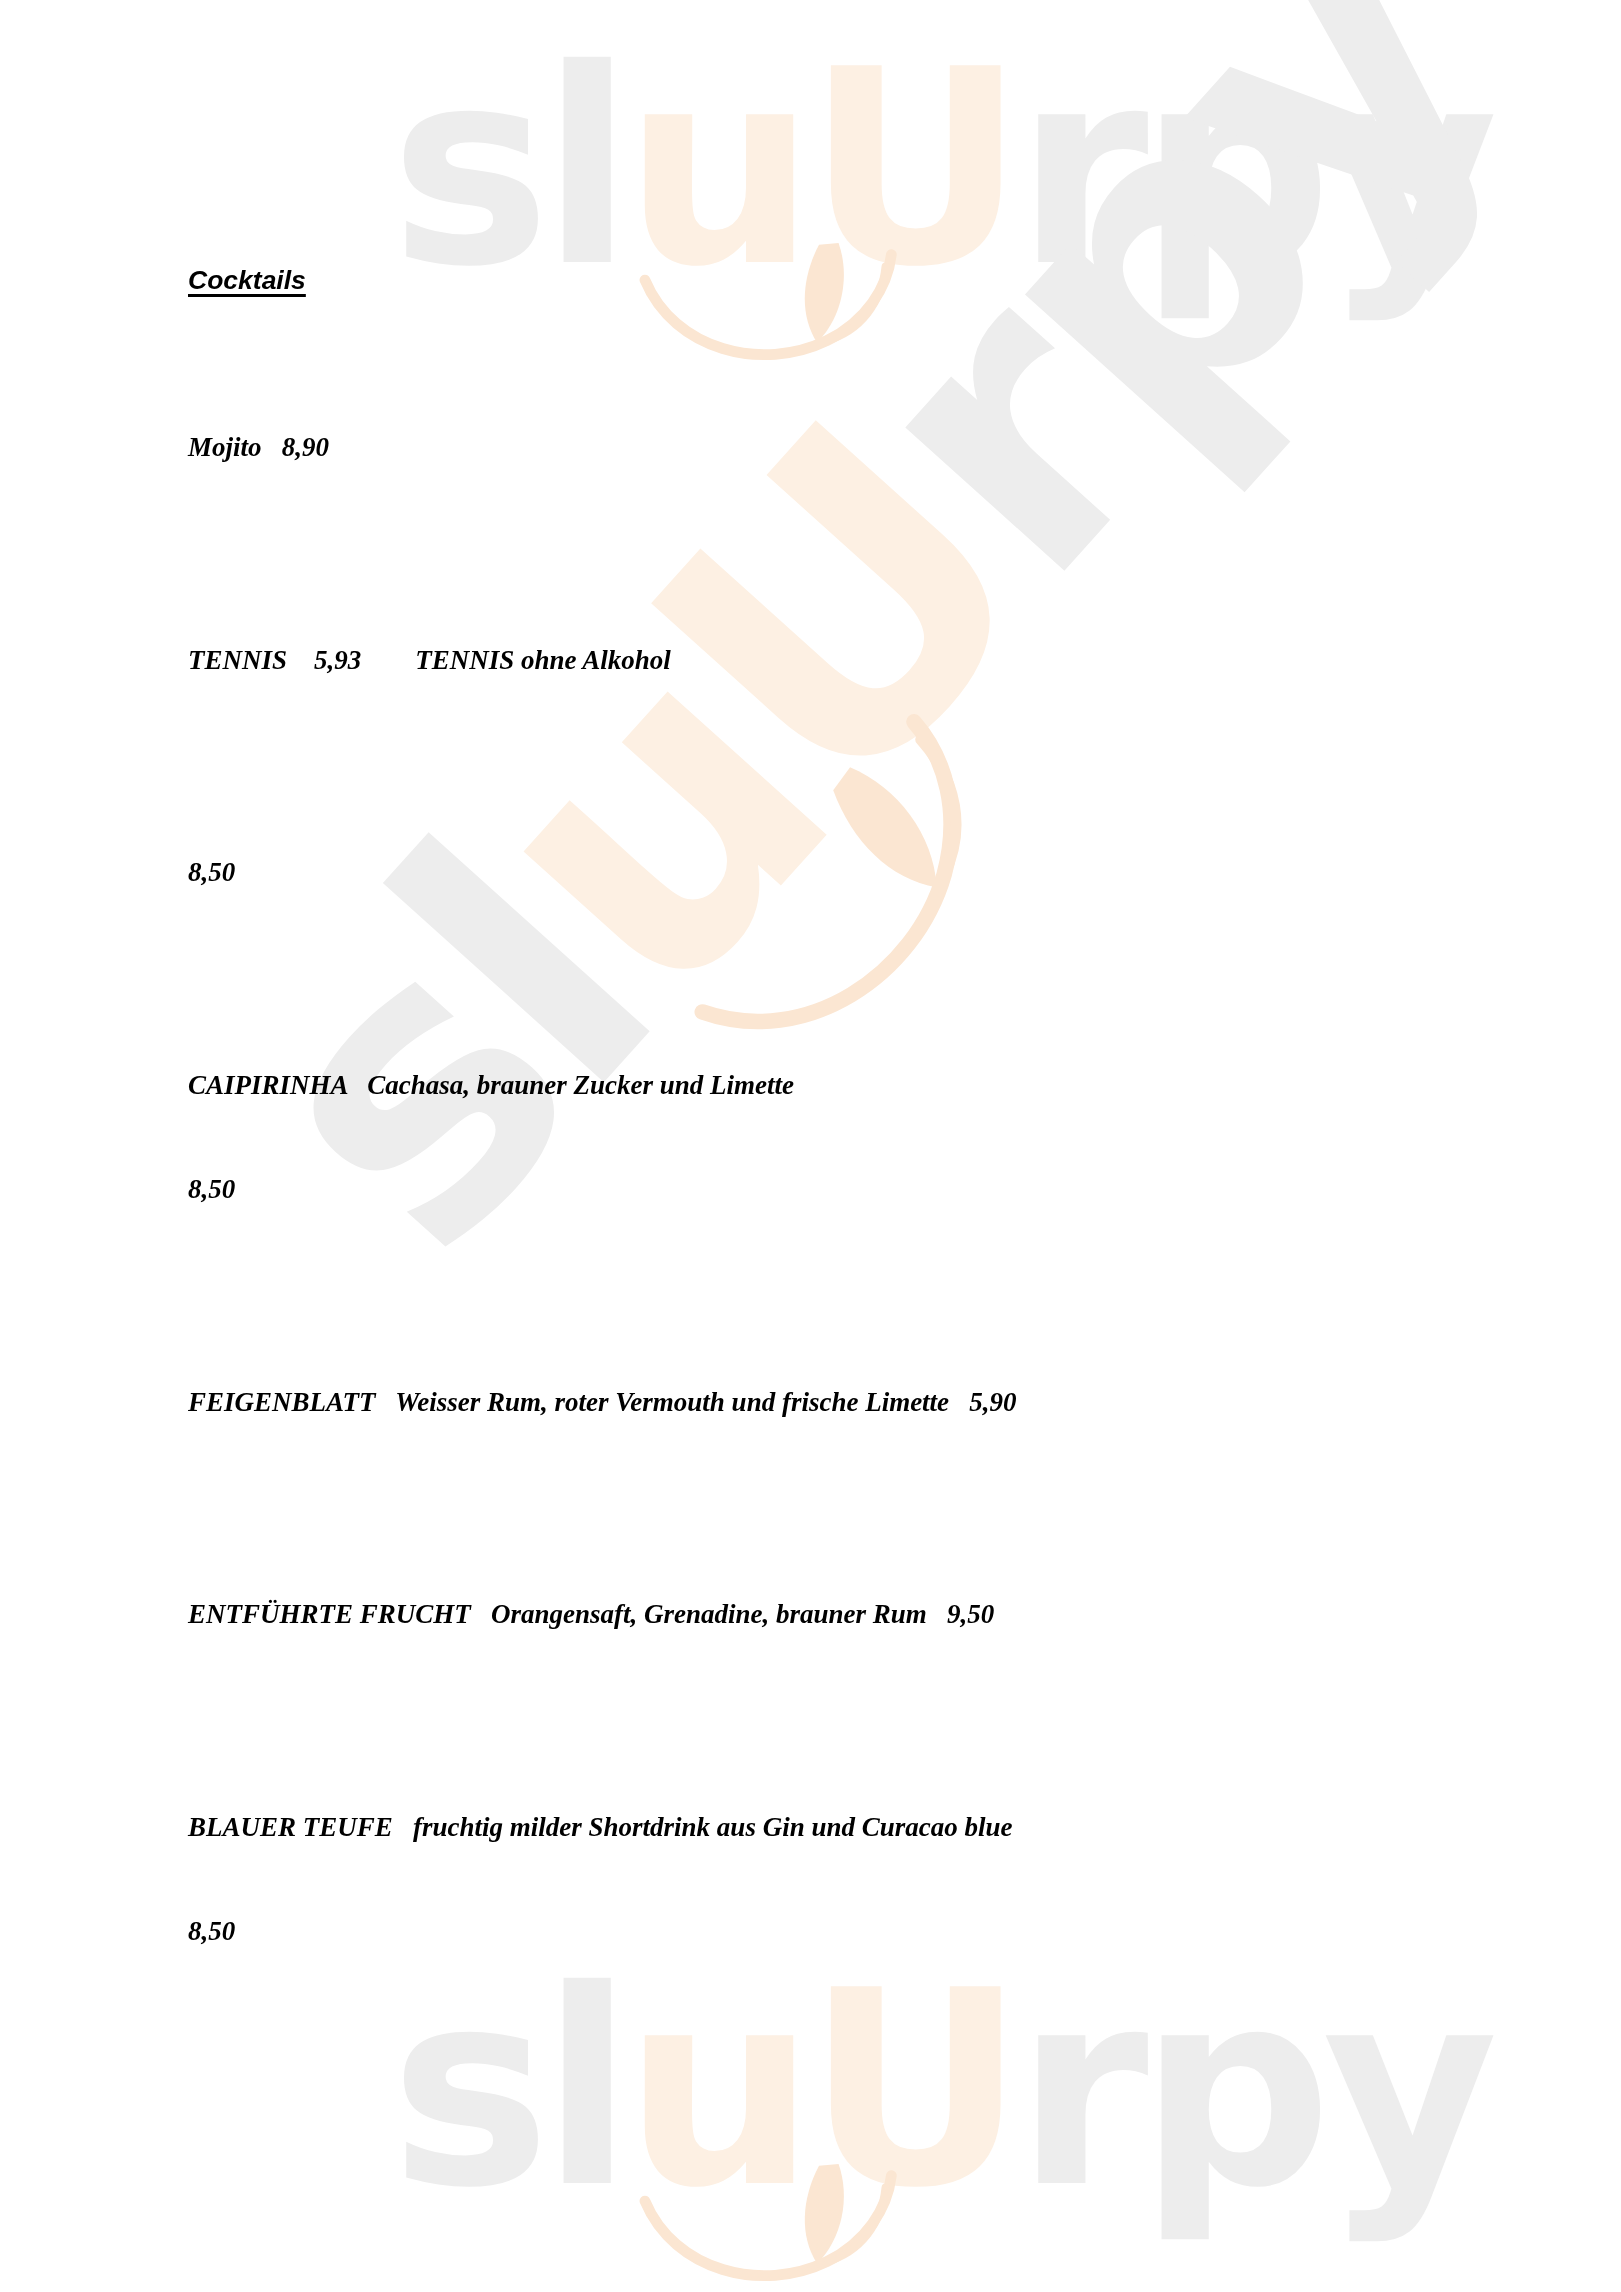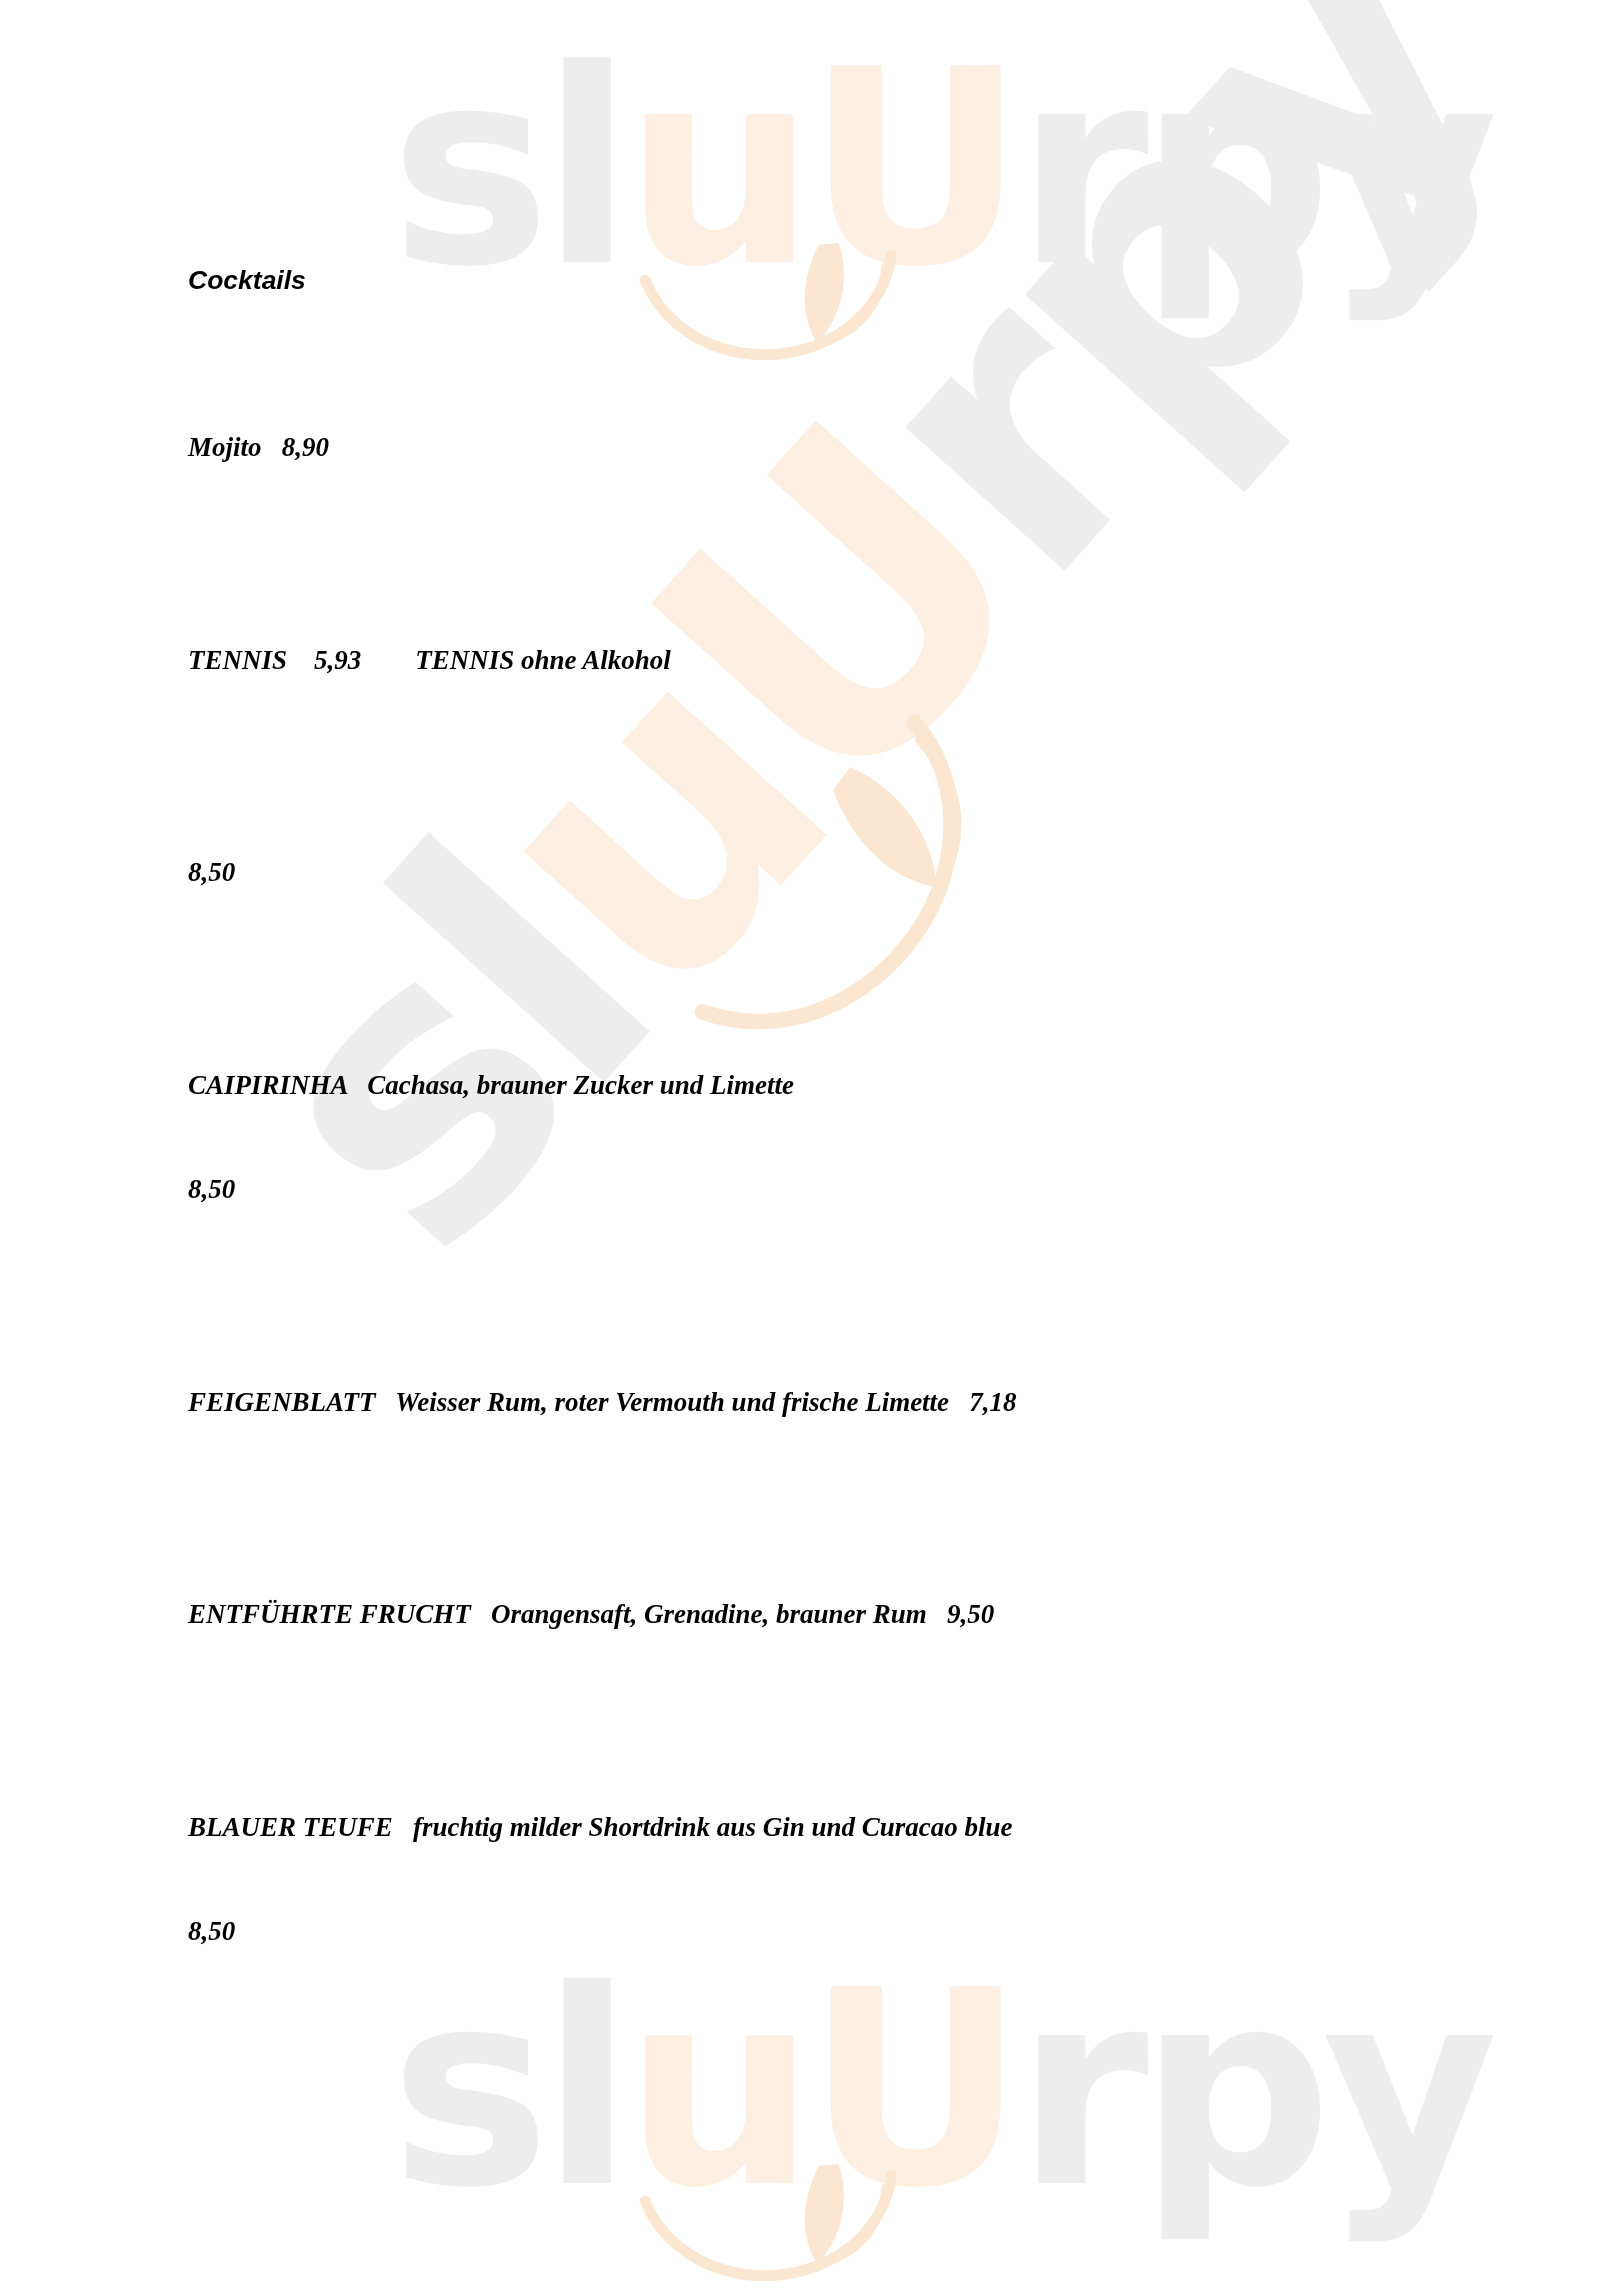--- a/index.html
+++ b/index.html
@@ -69,20 +69,21 @@
     font-size: 27px;
     font-weight: 700;
     font-style: italic;
     line-height: 1.28;
     font-family: "Liberation Sans", "DejaVu Sans", sans-serif;
   }
   .heading {
     font-size: 26.5px;
     font-weight: 700;
     font-style: italic;
+    text-decoration: underline;
     text-underline-offset: 4.9px;
     text-decoration-thickness: 2.5px;
     margin: 0;
     padding: 0;
     display: inline-block;
   }
   .heading-row { margin-bottom: 63px; }
   .item {
     margin: 0 0 40px 0;
     white-space: pre-wrap;
@@ -146,21 +147,21 @@
     <div class="item">
       <span class="line sp">8,50</span>
     </div>
 
     <div class="item">
       <span class="line sp">CAIPIRINHA   Cachasa, brauner Zucker und Limette</span>
       <span class="line sp">8,50</span>
     </div>
 
     <div class="item">
-      <span class="line sp">FEIGENBLATT   Weisser Rum, roter Vermouth und frische Limette   7,18</span>
+      <span class="line sp">FEIGENBLATT   Weisser Rum, roter Vermouth und frische Limette   5,90</span>
     </div>
 
     <div class="item">
       <span class="line sp">ENTFÜHRTE FRUCHT   Orangensaft, Grenadine, brauner Rum   9,50</span>
     </div>
 
     <div class="item">
       <span class="line sp">BLAUER TEUFE   fruchtig milder Shortdrink aus Gin und Curacao blue</span>
       <span class="line sp">8,50</span>
     </div>

